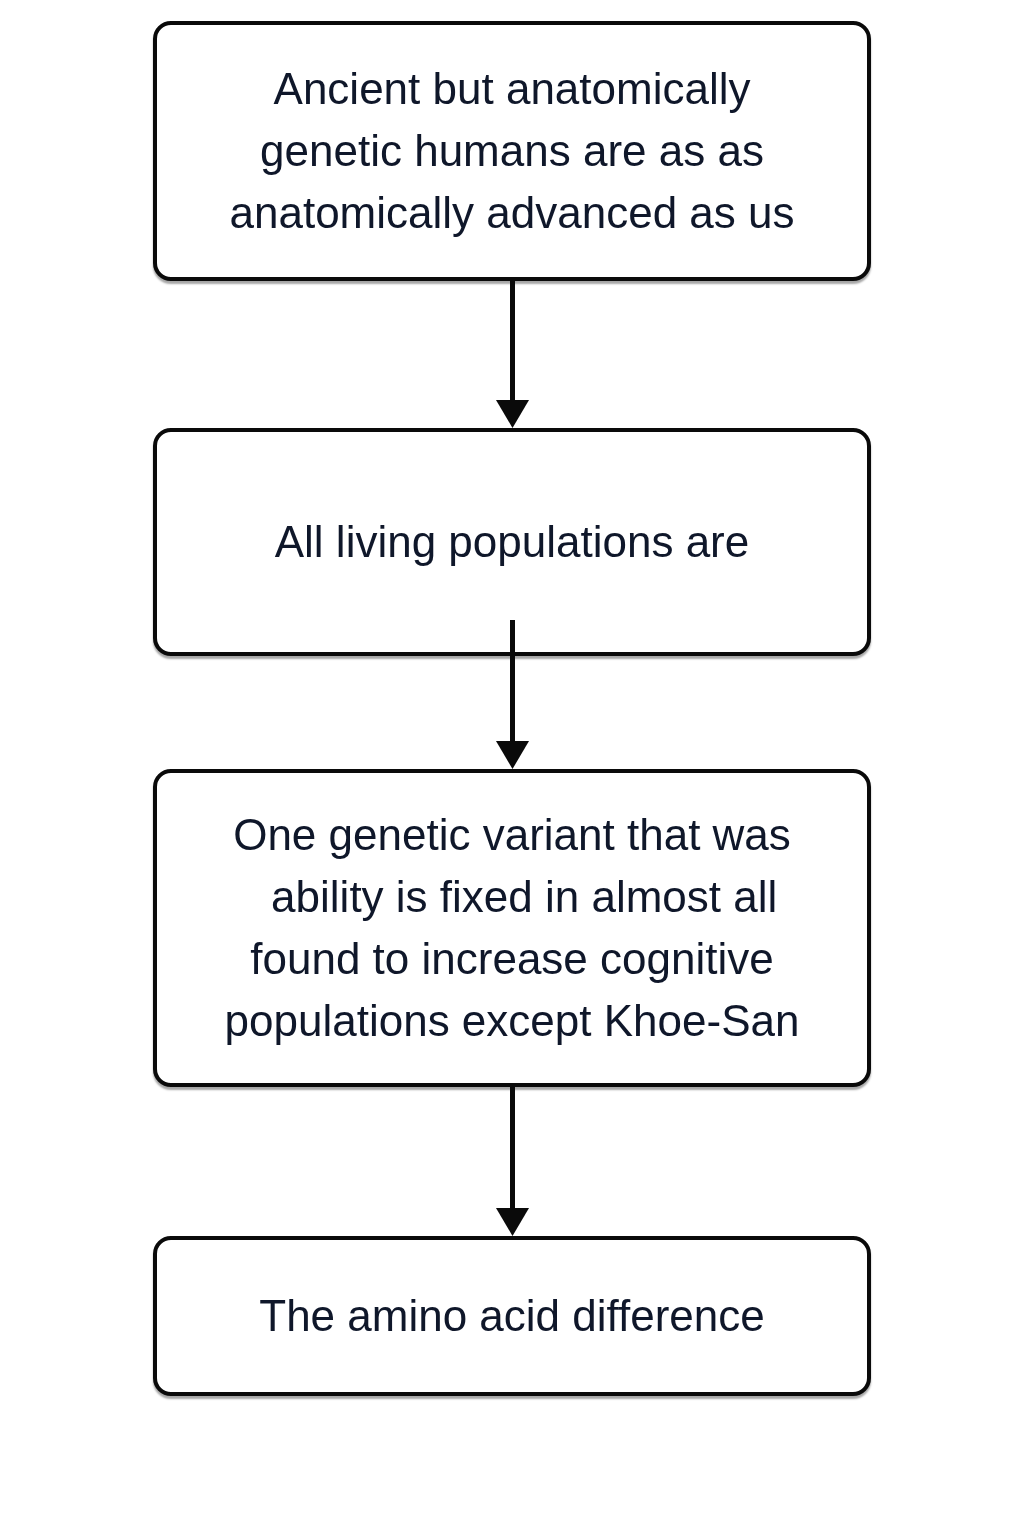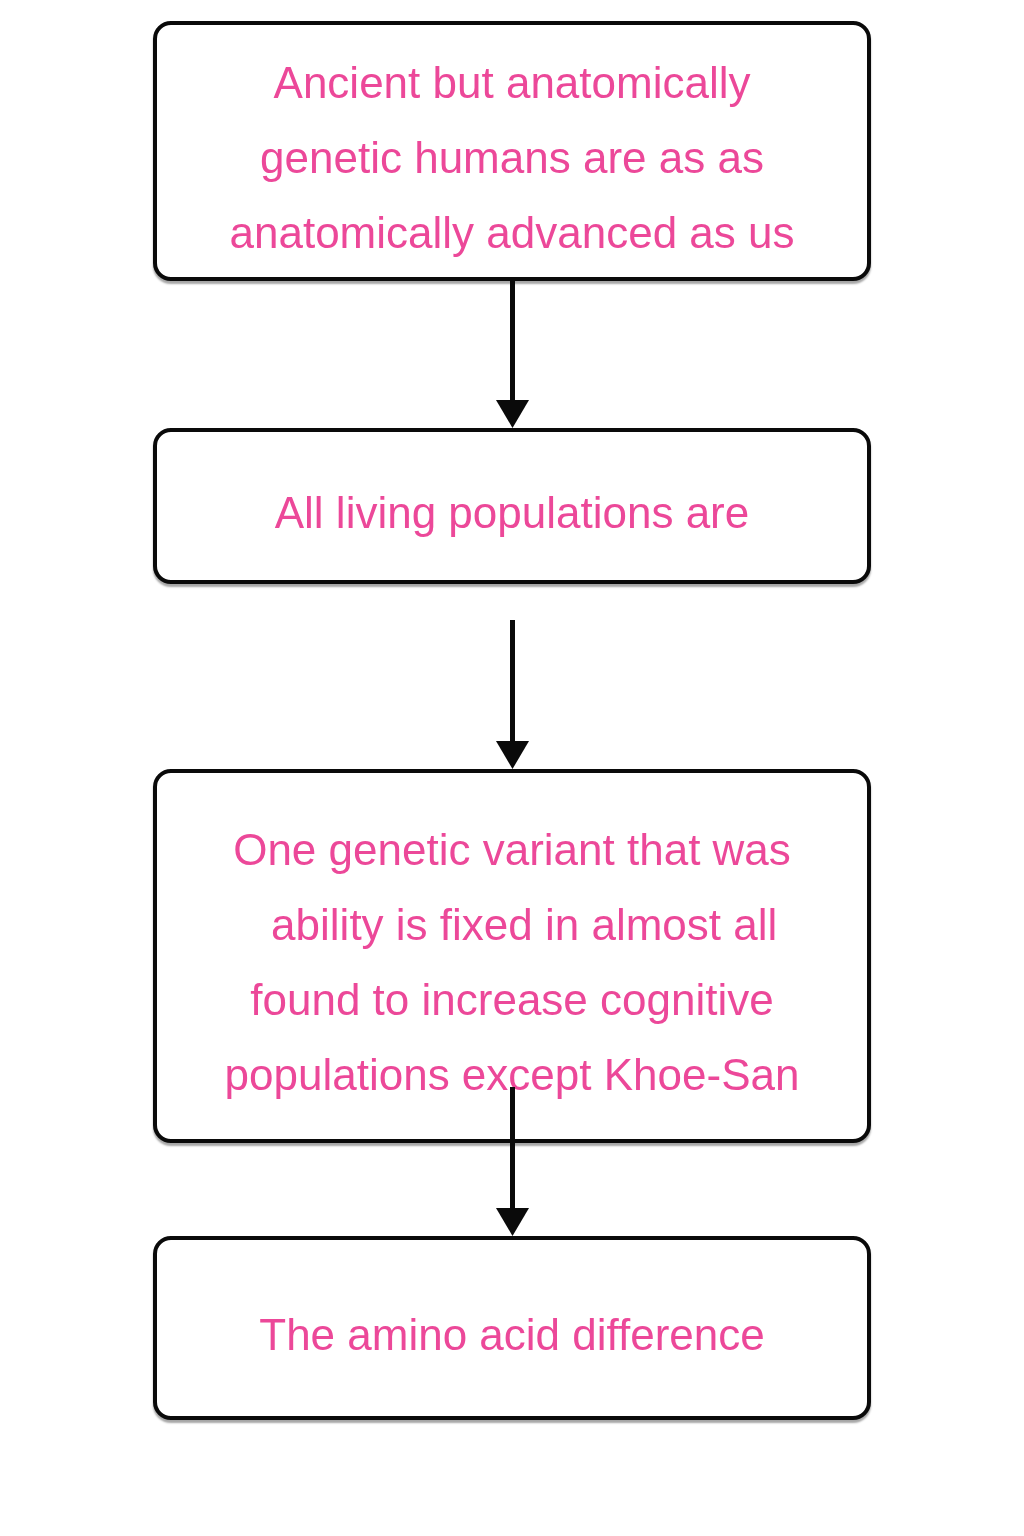--- a/index.html
+++ b/index.html
@@ -22,36 +22,35 @@
     box-shadow: 0 3px 2px rgba(0,0,0,0.35);
     display: flex;
     flex-direction: column;
     justify-content: center;
     align-items: center;
   }
   .flow-line {
     white-space: pre;
     font-size: 44px;
     line-height: 62px;
-    color: #ec4899;
+    color: #0f172a;
     text-align: left;
-    margin-top: 13px;
   }
   .arrow {
     position: absolute;
     left: 494px;
     width: 37px;
     display: block;
   }
   .arrow .shaft, .arrow .head { fill: #0a0a0a; }
 
   #box-1 { top: 21px;   height: 260px; }
-  #box-2 { top: 428px;  height: 156px; }
-  #box-3 { top: 769px;  height: 374px; }
-  #box-4 { top: 1236px; height: 184px; }
+  #box-2 { top: 428px;  height: 228px; }
+  #box-3 { top: 769px;  height: 318px; }
+  #box-4 { top: 1236px; height: 160px; }
 
   #arrow-1 { top: 281px;  height: 147px; }
   #arrow-2 { top: 620px;  height: 149px; }
   #arrow-3 { top: 1087px; height: 149px; }
 </style>
 </head>
 <body>
 
 <div class="canvas">
 

